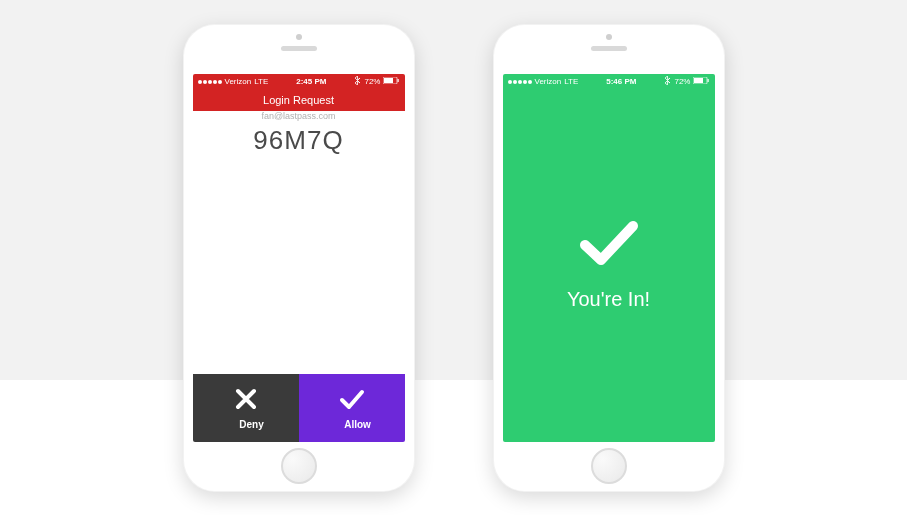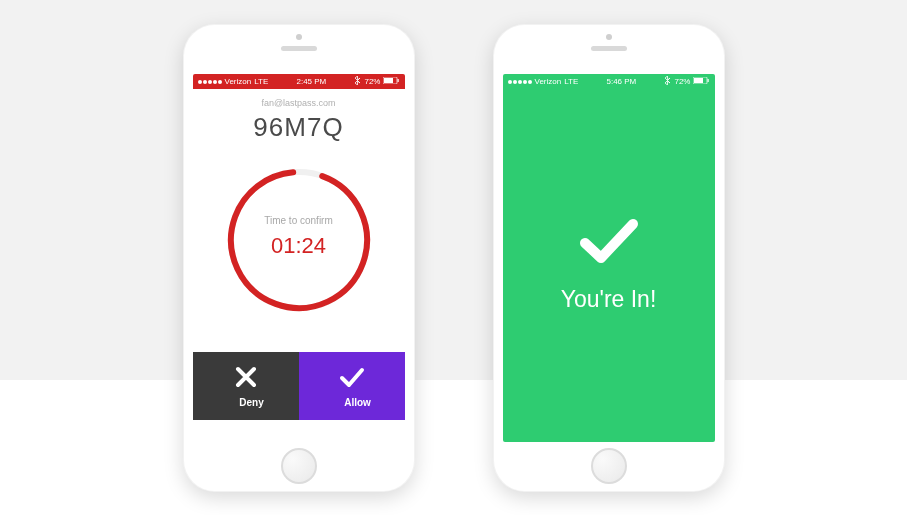--- a/index.html
+++ b/index.html
@@ -67,39 +67,39 @@
     display: flex;
     align-items: center;
     justify-content: space-between;
     padding: 0 5px;
   }
   .sb-red { background: #d32323; }
   .sb-green { background: #2ecc71; }
   .sb-left, .sb-right { display: flex; align-items: center; gap: 3px; }
   .dots { display: flex; gap: 1px; }
   .dots span { width: 4px; height: 4px; border-radius: 50%; background: #fff; display: inline-block; }
-  .sb-center { font-weight: 400; }
+  .sb-center { font-weight: 700; }
 
   
   .titlebar {
     background: #d32323;
     color: #fff;
     text-align: center;
     font-size: 11px;
     font-weight: 500;
     height: 22px;
     line-height: 22px;
   }
   .content-white {
     background: #fff;
     height: 263px;
     display: flex;
     flex-direction: column;
     align-items: center;
-    padding-top: 9px;
+    padding-top: 0;
   }
   .email {
     font-size: 9px;
     color: #b0b0b0;
   }
   .code {
     font-size: 26px;
     color: #4a4a4a;
     font-weight: 300;
     margin-top: 4px;
@@ -150,21 +150,21 @@
     background: #2ecc71;
     height: 353px;
     display: flex;
     flex-direction: column;
     align-items: center;
     justify-content: center;
     gap: 18px;
   }
   .success-text {
     color: #fff;
-    font-size: 23px;
+    font-size: 20px;
     font-weight: 400;
   }
 </style>
 </head>
 <body>
 
 <div class="phones">
 
   <div class="phone">
     <div class="camera"></div>
@@ -192,31 +192,24 @@
           <span>72%</span>
           <span>
             <svg width="16" height="7" viewBox="0 0 16 7">
                 <rect x="0" y="0" width="14" height="7" rx="1" fill="none" stroke="#fff" stroke-width="0.7"></rect>
                 <rect x="1" y="1" width="9" height="5" fill="#fff"></rect>
                 <rect x="14.5" y="2" width="1.2" height="3" fill="#fff"></rect>
               </svg>
           </span>
         </div>
       </div>
+      <div class="titlebar">Login Request</div>
       <div class="content-white">
         <div class="email">fan@lastpass.com</div>
         <div class="code">96M7Q</div>
-        <div class="ring-wrap">
-          <svg width="150" height="150" viewBox="0 0 150 150">
-            <circle cx="75" cy="75" r="68" fill="none" stroke="#f0f0f0" stroke-width="6"></circle>
-            <circle cx="75" cy="75" r="68" fill="none" stroke="#d32323" stroke-width="6" stroke-dasharray="427" stroke-dashoffset="30" transform="rotate(-70 75 75)" stroke-linecap="round"></circle>
-          </svg>
-          <div class="ring-label">Time to confirm</div>
-          <div class="ring-time">01:24</div>
-        </div>
       </div>
       <div class="actions">
         <div class="action deny">
           <span>
             <svg width="24" height="24" viewBox="0 0 24 24">
                 <path d="M4 4 L20 20 M20 4 L4 20" stroke="#fff" stroke-width="4" stroke-linecap="round"></path>
               </svg>
           </span>
           <span class="action-label">Deny</span>
         </div>

